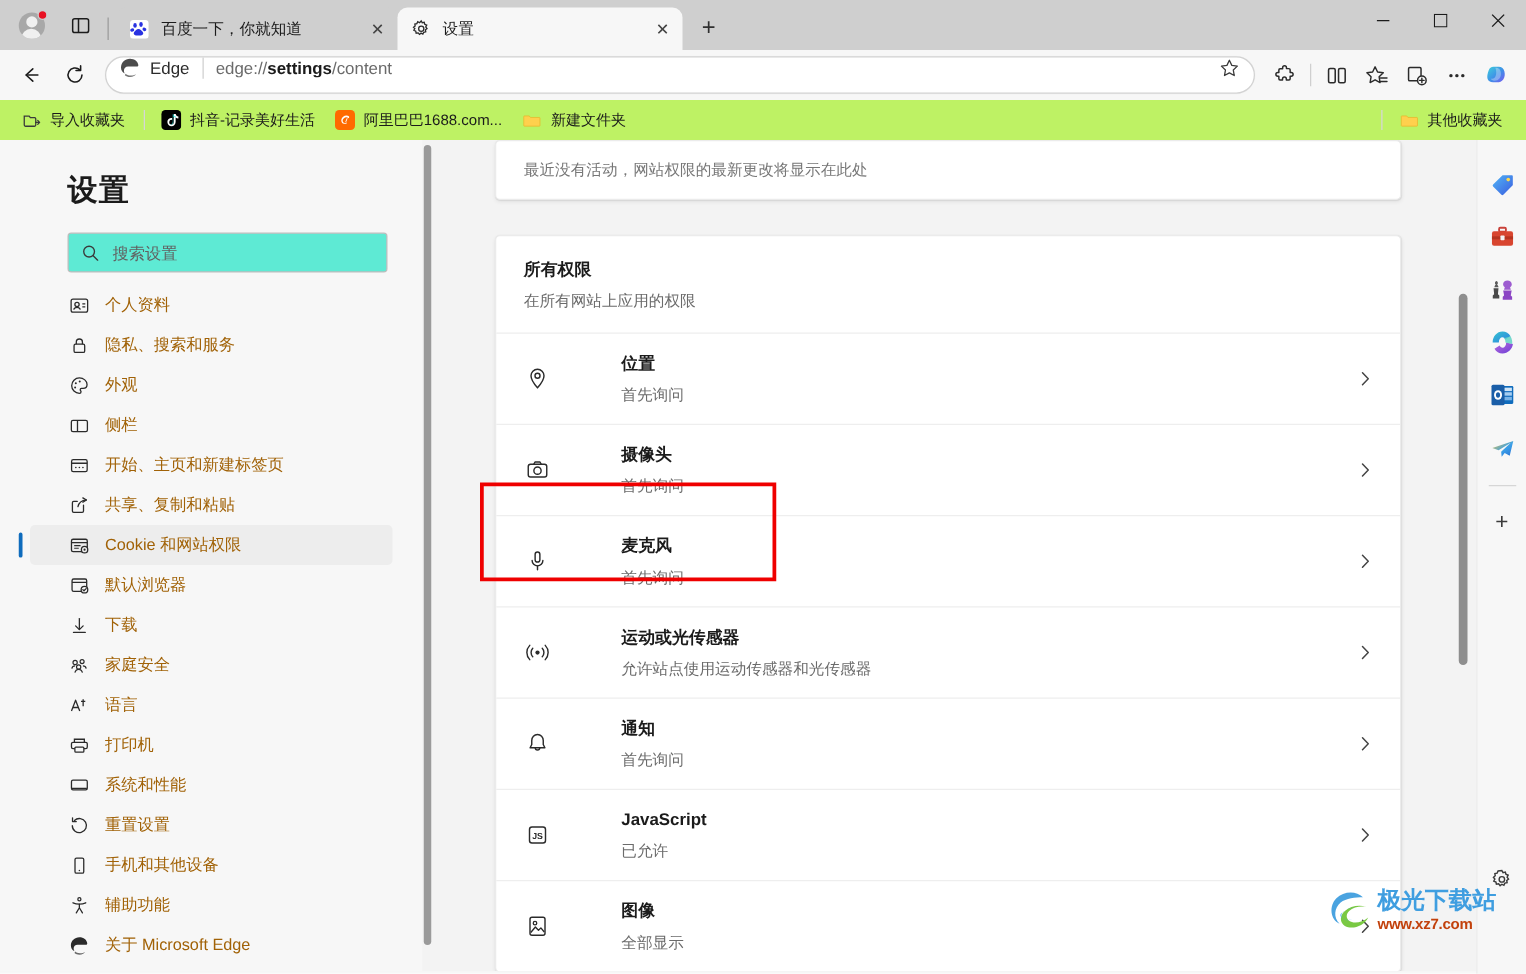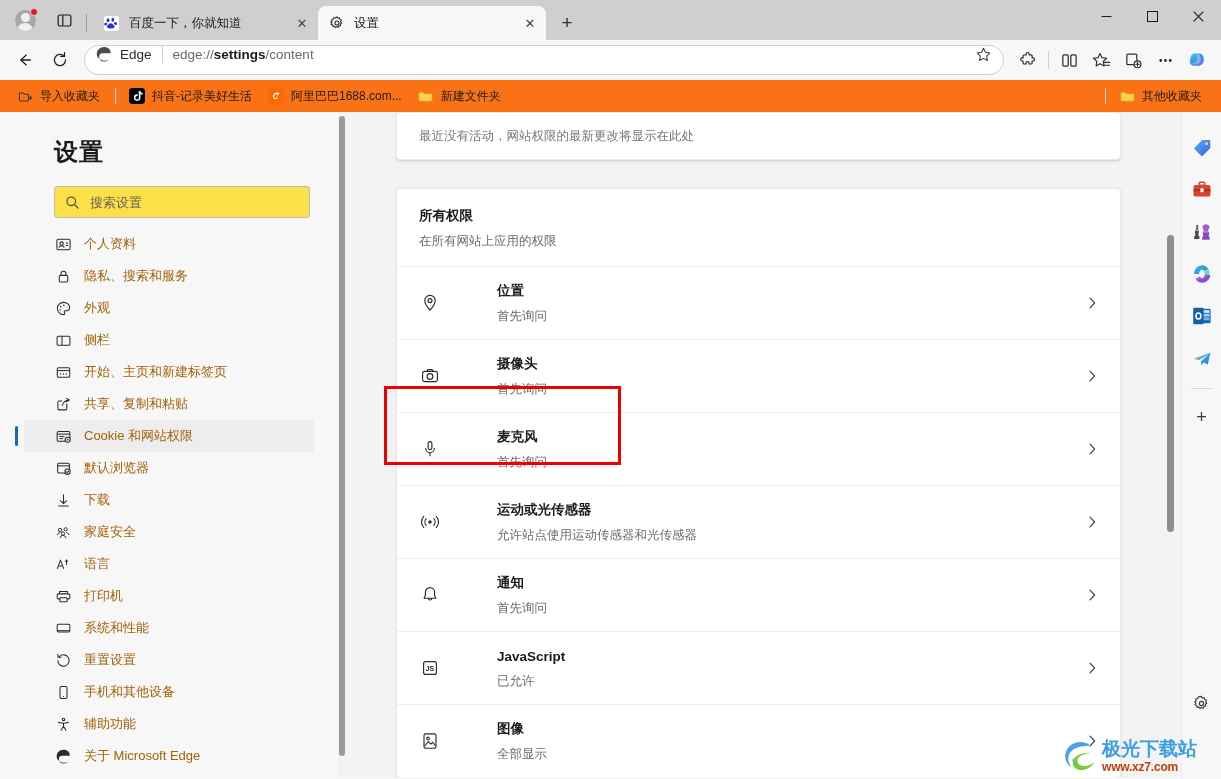--- a/index.html
+++ b/index.html
@@ -84,21 +84,21 @@
   .ob-sep { width: 1px; height: 17px; background: #d0d0d0; margin: 0 10px; }
   .url { font-size: 13.5px; color: #6a6a6a; white-space: nowrap; overflow: hidden; }
   .url b { color: #1b1b1b; font-weight: 600; }
   .fav-star { margin-left: auto; width: 28px; height: 28px; display:flex; align-items:center; justify-content:center; }
   .tb-right { display: flex; align-items: center; flex: none; }
   .tb-vsep { width: 1px; height: 18px; background: #cfcfcf; margin: 0 4px; }
 
   
   .bookmarks {
     position: absolute; left: 0; top: 80px; width: 1221px; height: 32px;
-    background: #f97316; display: flex; align-items: center; padding: 0 10px;
+    background: #bef264; display: flex; align-items: center; padding: 0 10px;
     font-size: 12px; color: #1b1b1b; justify-content: space-between;
   }
   .bm {
     display: flex; align-items: center; height: 24px; padding: 0 7px;
     border-radius: 4px; white-space: nowrap; margin-right: 2px;
   }
   .bm .bmicon { width: 16px; height: 16px; margin-right: 7px; flex: none; display:flex; align-items:center; justify-content:center; }
   .bm-sep { width: 1px; height: 16px; background: #d6d6d6; margin: 0 6px; }
   .bm-right { margin-left: auto; display: flex; align-items: center; }
 
@@ -111,21 +111,21 @@
   .settings-nav {
     position: absolute; left: 0; top: 0; width: 338px; height: 665px;
     background: #f7f7f7;
   }
   .settings-title {
     font-size: 24px; font-weight: 600; color: #1b1b1b;
     margin: 24px 0 0 54px; letter-spacing: 1px;
   }
   .searchbox {
     margin: 18px 0 0 54px; width: 256px; height: 32px;
-    background: #fde047; border: 1px solid #bdbdbd; border-radius: 3px;
+    background: #5eead4; border: 1px solid #bdbdbd; border-radius: 3px;
     display: flex; align-items: center; padding: 0 10px;
   }
   .searchbox .sicon { margin-right: 10px; display:flex; }
   .searchbox input {
     border: none; outline: none; flex: 1; font-size: 13px; color: #1b1b1b;
     font-family: "Liberation Sans", sans-serif; background: transparent;
   }
   .searchbox input::placeholder { color: #616161; }
   .navlist { margin-top: 10px; }
   .navitem {
@@ -196,21 +196,21 @@
   .rs-settings { position: absolute; bottom: 62px; width: 28px; height: 28px; display:flex; align-items:center; justify-content:center; }
 
   
   .annot {
     position: absolute; left: 384px; top: 386px; width: 237px; height: 79px;
     border: 3px solid #ef0000; pointer-events: none; z-index: 40;
   }
 
   
   .watermark {
-    position: absolute; left: 1062px; top: 739px; z-index: 45;
+    position: absolute; left: 1062px; top: 711px; z-index: 45;
     display: flex; align-items: center; pointer-events: none;
   }
   .wm-logo { width: 38px; height: 34px; margin-right: 2px; }
   .wm-text { display: flex; flex-direction: column; line-height: 1; }
   .wm-top { font-size: 19px; font-weight: 700; color: #3f9ee0; letter-spacing: 0px; }
   .wm-bot { font-size: 12px; font-weight: 700; color: #c2410c; margin-top: 3px; letter-spacing: -0.2px; }
 </style>
 </head>
 <body>
 

